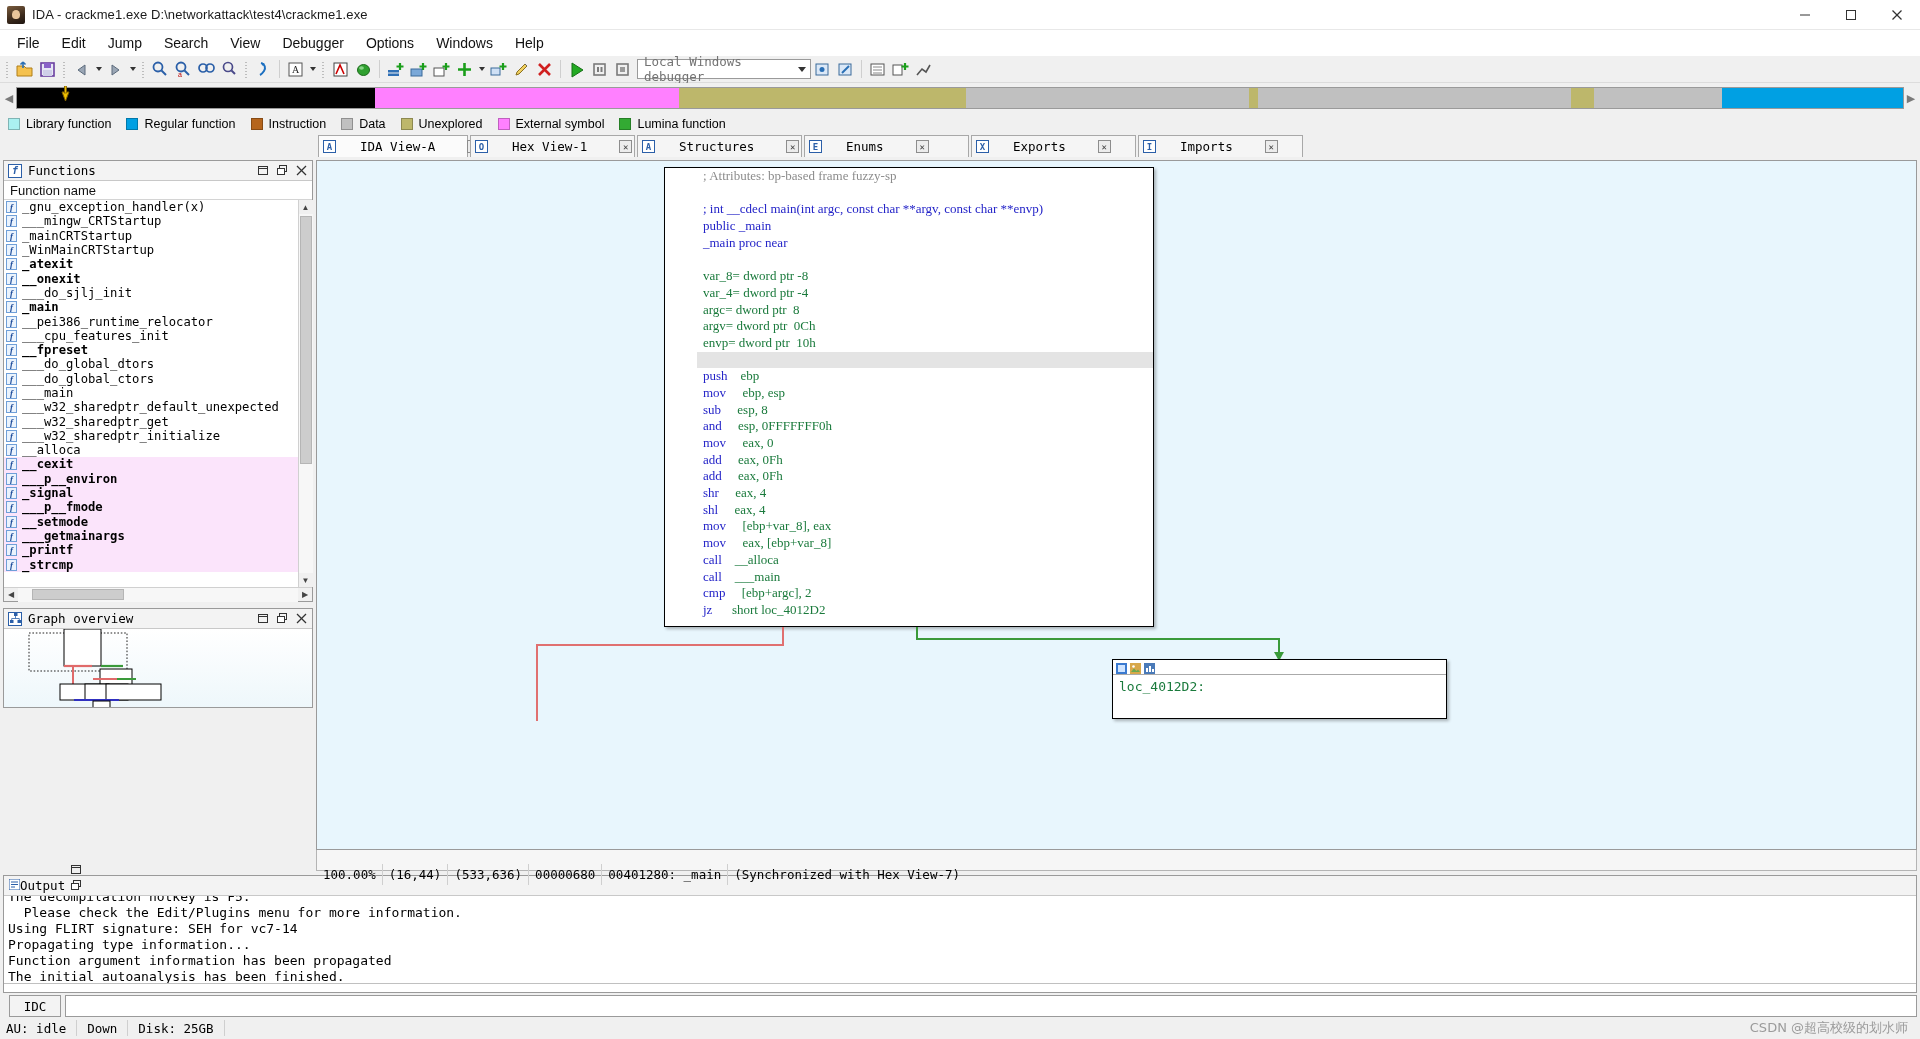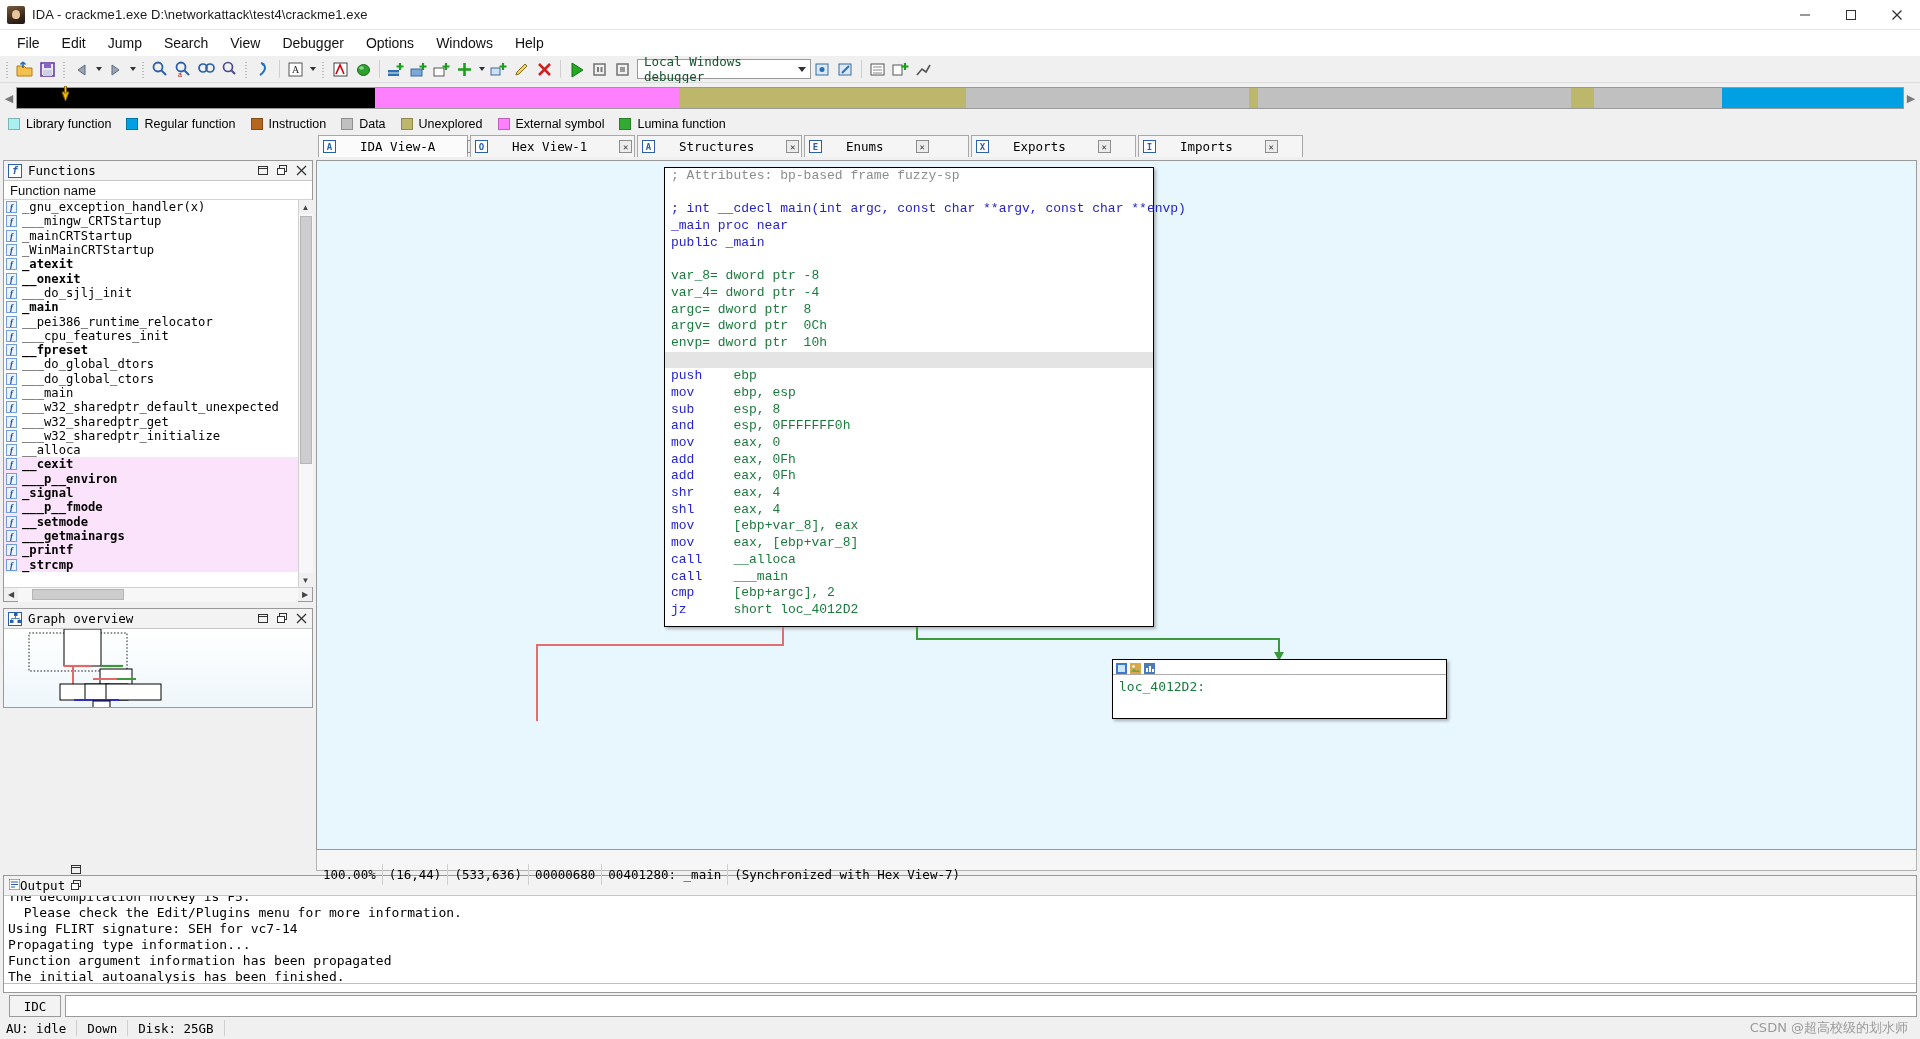--- a/index.html
+++ b/index.html
@@ -61,21 +61,21 @@
     width: 11px; height: 21px; display:flex; align-items:center; justify-content:center;
   }
   .tb-arrow::after {
     content:""; border-left:3.5px solid transparent; border-right:3.5px solid transparent;
     border-top:4px solid #333; display:block;
   }
   .tb-sep { width: 1px; height: 18px; background: #cfcfcf; margin: 0 4px; }
   .tb-combo {
     height: 20px; width: 174px; border: 1px solid #9a9a9a; background: #fff;
     display: flex; align-items: center; font-size: 12.5px; padding-left: 6px;
-    font-family: "DejaVu Sans Mono", monospace; color:#14532d; margin-left: 3px;
+    font-family: "DejaVu Sans Mono", monospace; color:#737373; margin-left: 3px;
   }
   .tb-combo .cb-arrow { margin-left: auto; margin-right: 4px; }
   .tb-combo .cb-arrow::after {
     content:""; display:block;
     border-left:4px solid transparent; border-right:4px solid transparent; border-top:5px solid #333;
   }
 
   
   .navband-wrap { height: 30px; display: flex; align-items: center; background:#f0f0f0; flex:0 0 30px; padding: 0 2px; }
   .nav-side { width: 14px; height: 30px; display:flex; align-items:center; justify-content:center; color:#7a7a7a; font-size: 11px;}
@@ -167,22 +167,23 @@
   .hs-thumb { position: absolute; top: 1px; height: 11px; background: #cdcdcd; border: 1px solid #b5b5b5; }
 
   .graph-panel { margin-top: 6px; height: 100px; flex: 0 0 100px; }
   .graph-canvas { flex: 1; position: relative; background: linear-gradient(180deg,#ffffff 0%,#eef7fb 100%); overflow: hidden; }
 
   
   .rightcol { flex: 1; display: flex; flex-direction: column; padding: 3px 3px 0 3px; min-width: 0; }
   .ida-view { flex: 1; border: 1px solid #9a9a9a; background: #e8f6fd; position: relative; overflow: hidden; }
   .dis-block {
     position: absolute; background: #ffffff; border: 1px solid #000;
-    font-family: Liberation Mono, monospace; font-size: 13px; line-height: 16.7px;
+    font-family: Liberation Serif, serif; font-size: 13px; line-height: 16.7px;
     box-shadow: 2px 2px 3px rgba(0,0,0,.28);
+    padding-left: 32px;
   }
   .dl { white-space: pre; padding-left: 6px; height: 16.7px; }
   .c-cmt { color: #8c8c8c; }
   .c-kw  { color: #2424c8; }
   .c-var { color: #1a7a3c; }
   .c-op  { color: #1a7a3c; }
   .c-mn  { color: #2424c8; }
   .c-loc { color: #1a7a3c; }
   .dl.sep { background: #e4e4e4; }
 
@@ -801,22 +802,22 @@
     </div>
 
     <div class="rightcol">
       <div class="ida-view">
 
         <div class="dis-block" style="left:347px; top:6px; width:490px; height:460px;">
           <div id="dislines">
               <div class="dl c-cmt">; Attributes: bp-based frame fuzzy-sp</div>
               <div class="dl ">&nbsp;</div>
               <div class="dl c-kw">; int __cdecl main(int argc, const char **argv, const char **envp)</div>
+              <div class="dl c-kw">public _main</div>
               <div class="dl c-kw">_main proc near</div>
-              <div class="dl c-kw">public _main</div>
               <div class="dl ">&nbsp;</div>
               <div class="dl c-var">var_8= dword ptr -8</div>
               <div class="dl c-var">var_4= dword ptr -4</div>
               <div class="dl c-var">argc= dword ptr  8</div>
               <div class="dl c-var">argv= dword ptr  0Ch</div>
               <div class="dl c-var">envp= dword ptr  10h</div>
             </div>
           <div class="dl sep">&nbsp;</div>
           <div id="disinstr">
               <div class="dl"><span class="c-mn">push    </span><span class="c-op">ebp</span></div>

